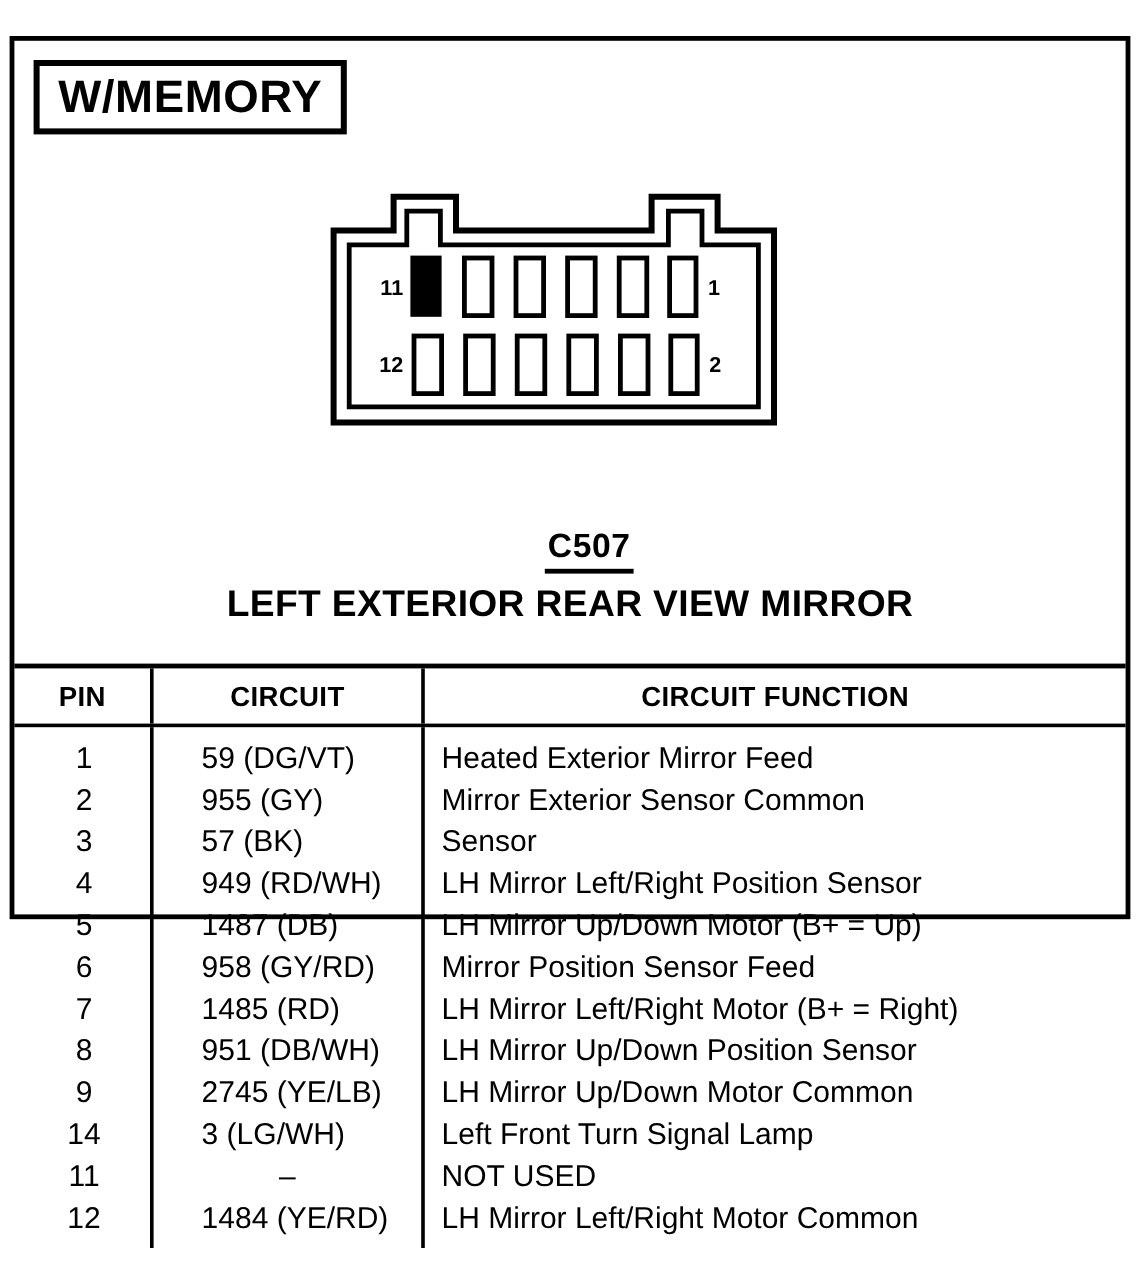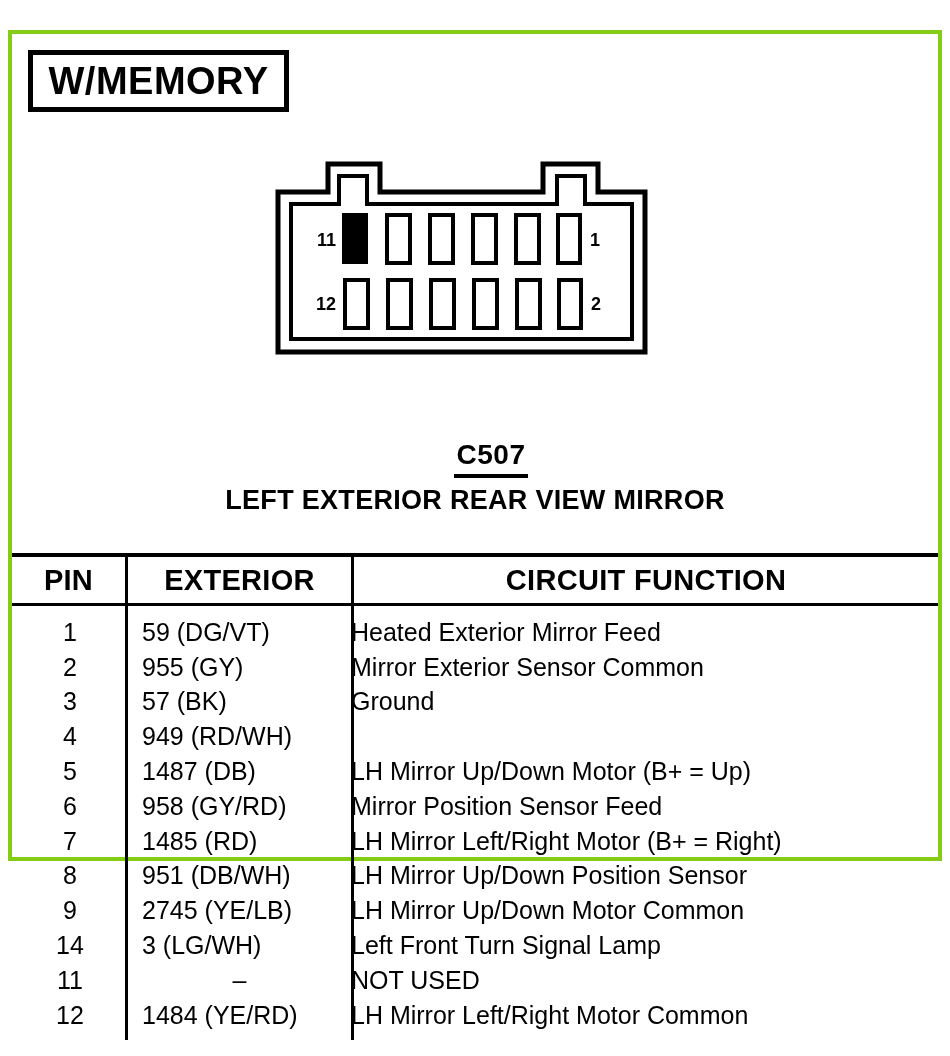--- a/index.html
+++ b/index.html
@@ -7,22 +7,22 @@
     width: 950px; height: 1056px;
     background: #ffffff;
     font-family: "Liberation Sans", sans-serif;
     color: #000000;
     overflow: hidden;
     position: relative;
   }
   .page {
     position: absolute;
     left: 8px; top: 30px;
-    width: 934px; height: 831px;
-    border: 4px solid #84cc16;
+    width: 934px; height: 736px;
+    border: 4px solid #000000;
     background: #fff;
   }
   
   .variant-box {
     position: absolute;
     left: 16px; top: 16px;
     width: 261px; height: 62px;
     border: 5px solid #000;
     display: flex; align-items: center; justify-content: center;
   }
@@ -56,42 +56,42 @@
     font-weight: bold;
     border-bottom: 4px solid #000;
     padding: 0 3px 3px 3px;
     letter-spacing: 0.5px;
   }
   .cname {
     position: absolute;
     left: 0; top: 451px;
     width: 100%;
     text-align: center;
-    font-size: 27px;
+    font-size: 31px;
     font-weight: bold;
     letter-spacing: 0.3px;
     white-space: nowrap;
   }
   
   .pin-table {
     position: absolute;
     left: 0; top: 519px;
     width: 100%;
   }
   .thead {
     display: grid;
     grid-template-columns: 113px 226px 1fr;
     border-top: 4px solid #000;
     border-bottom: 3px solid #000;
   }
   .hcell {
     height: 46px;
     display: flex; align-items: center; justify-content: center;
     font-weight: bold;
-    font-size: 29px;
+    font-size: 23px;
     letter-spacing: 0.3px;
   }
   .hcell.b-left { border-left: 3px solid #000; }
   .tbody {
     position: relative;
     height: 434px;
     padding-top: 9px;
   }
   .vdiv {
     position: absolute;
@@ -102,23 +102,23 @@
   .vdiv.d1 { left: 113px; }
   .vdiv.d2 { left: 339px; }
   .trow {
     display: grid;
     grid-template-columns: 116px 223px 1fr;
     height: 34.8px;
     align-items: center;
     font-size: 25px;
   }
   .cell-pin { text-align: center; }
-  .cell-circuit { padding-left: 14px; white-space: nowrap; }
+  .cell-circuit { padding-left: 40px; white-space: nowrap; }
   .cell-circuit.dash { padding-left: 0; text-align: center; }
-  .cell-function { white-space: nowrap; }
+  .cell-function { padding-left: 17px; white-space: nowrap; }
 </style>
 </head>
 <body>
 
 <div class="page">
 
   <div class="variant-box">
     <span>W/MEMORY</span>
   </div>
 
@@ -149,45 +149,46 @@
   </svg>
 
   <div class="cid-wrap">
     <span class="cid">C507</span>
   </div>
   <div class="cname">LEFT EXTERIOR REAR VIEW MIRROR</div>
 
   <div class="pin-table">
     <div class="thead">
       <div class="hcell">PIN</div>
-      <div class="hcell b-left">EXTERIOR</div>
+      <div class="hcell b-left">CIRCUIT</div>
       <div class="hcell b-left">CIRCUIT FUNCTION</div>
     </div>
     <div class="tbody">
       <div class="vdiv d1"></div>
       <div class="vdiv d2"></div>
 
       <div class="trow">
         <div class="cell-pin">1</div>
         <div class="cell-circuit">59 (DG/VT)</div>
         <div class="cell-function">Heated Exterior Mirror Feed</div>
       </div>
       <div class="trow">
         <div class="cell-pin">2</div>
         <div class="cell-circuit">955 (GY)</div>
         <div class="cell-function">Mirror Exterior Sensor Common</div>
       </div>
       <div class="trow">
         <div class="cell-pin">3</div>
         <div class="cell-circuit">57 (BK)</div>
-        <div class="cell-function">Ground</div>
+        <div class="cell-function">Sensor</div>
       </div>
       <div class="trow">
         <div class="cell-pin">4</div>
         <div class="cell-circuit">949 (RD/WH)</div>
+        <div class="cell-function">LH Mirror Left/Right Position Sensor</div>
       </div>
       <div class="trow">
         <div class="cell-pin">5</div>
         <div class="cell-circuit">1487 (DB)</div>
         <div class="cell-function">LH Mirror Up/Down Motor (B+ = Up)</div>
       </div>
       <div class="trow">
         <div class="cell-pin">6</div>
         <div class="cell-circuit">958 (GY/RD)</div>
         <div class="cell-function">Mirror Position Sensor Feed</div>

